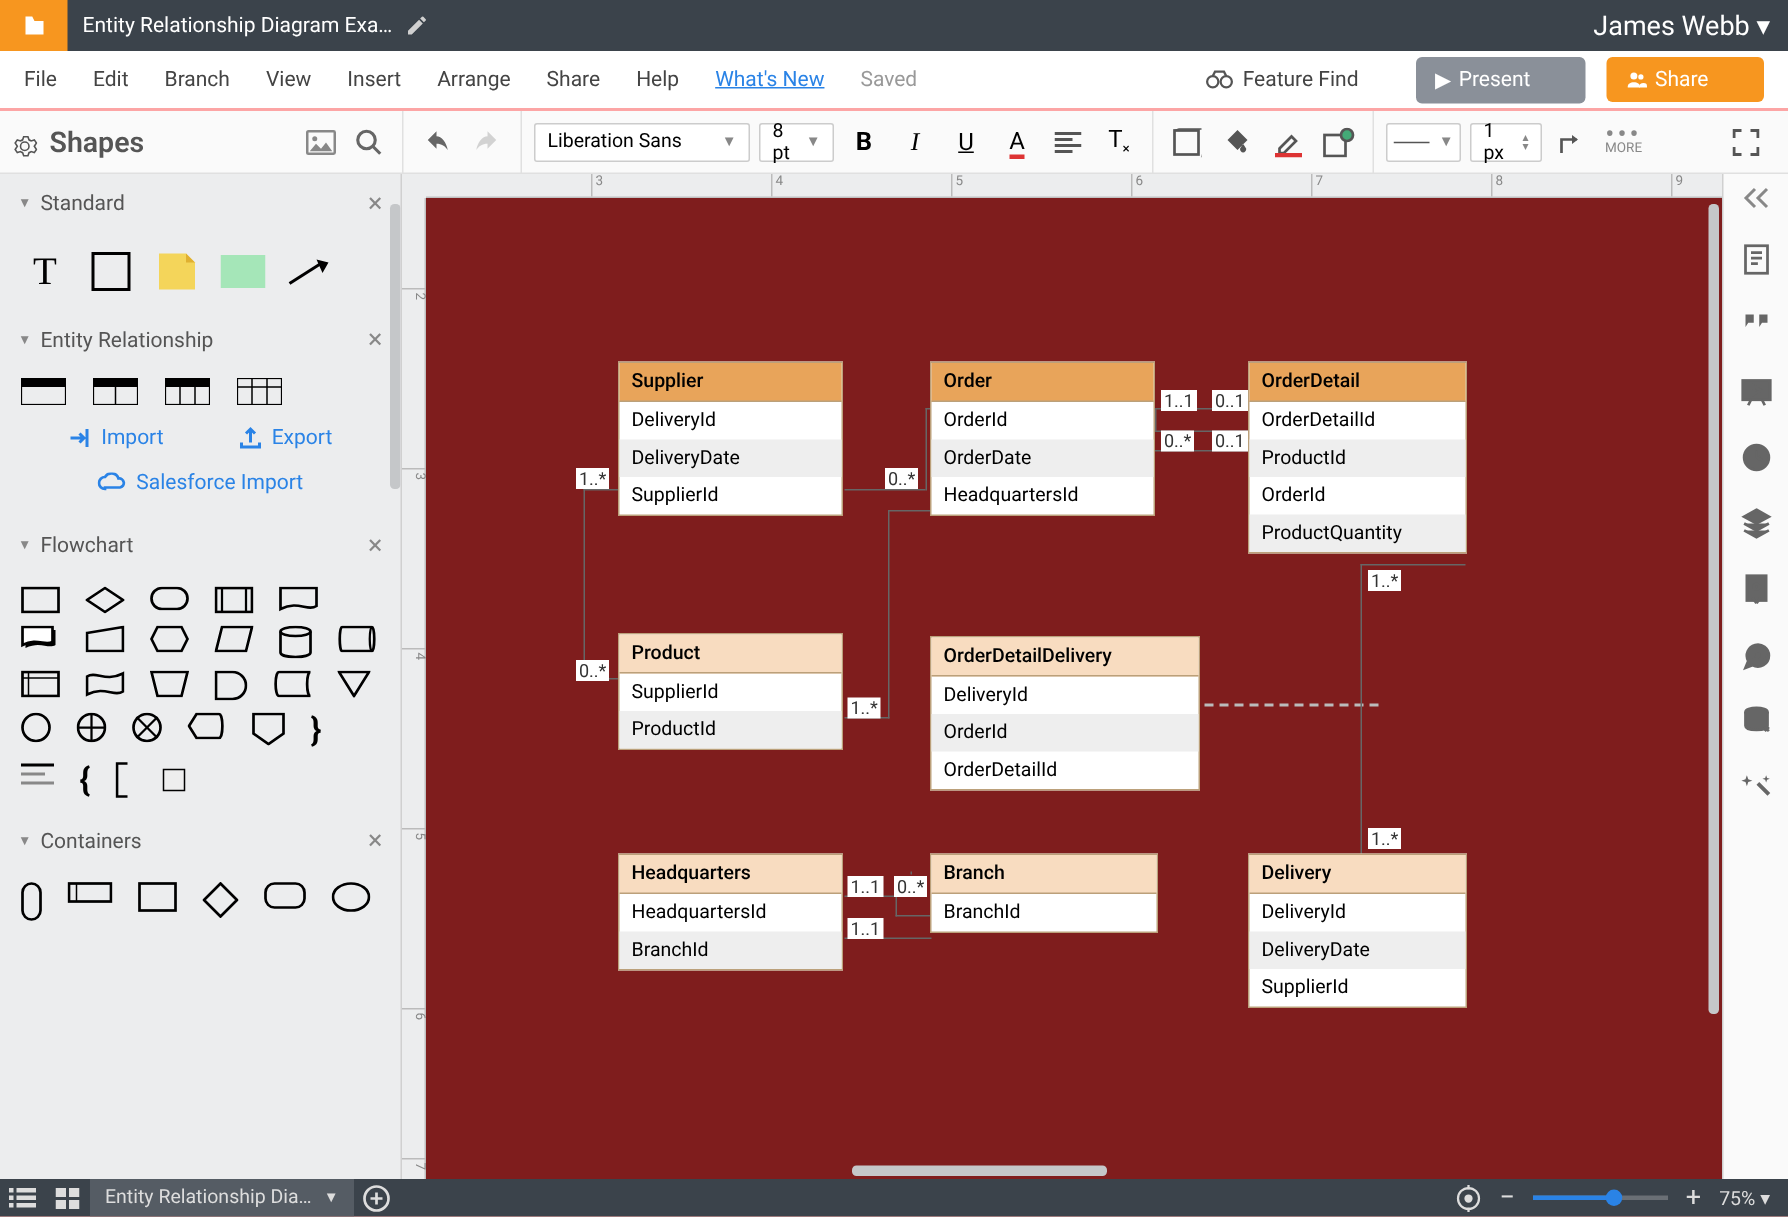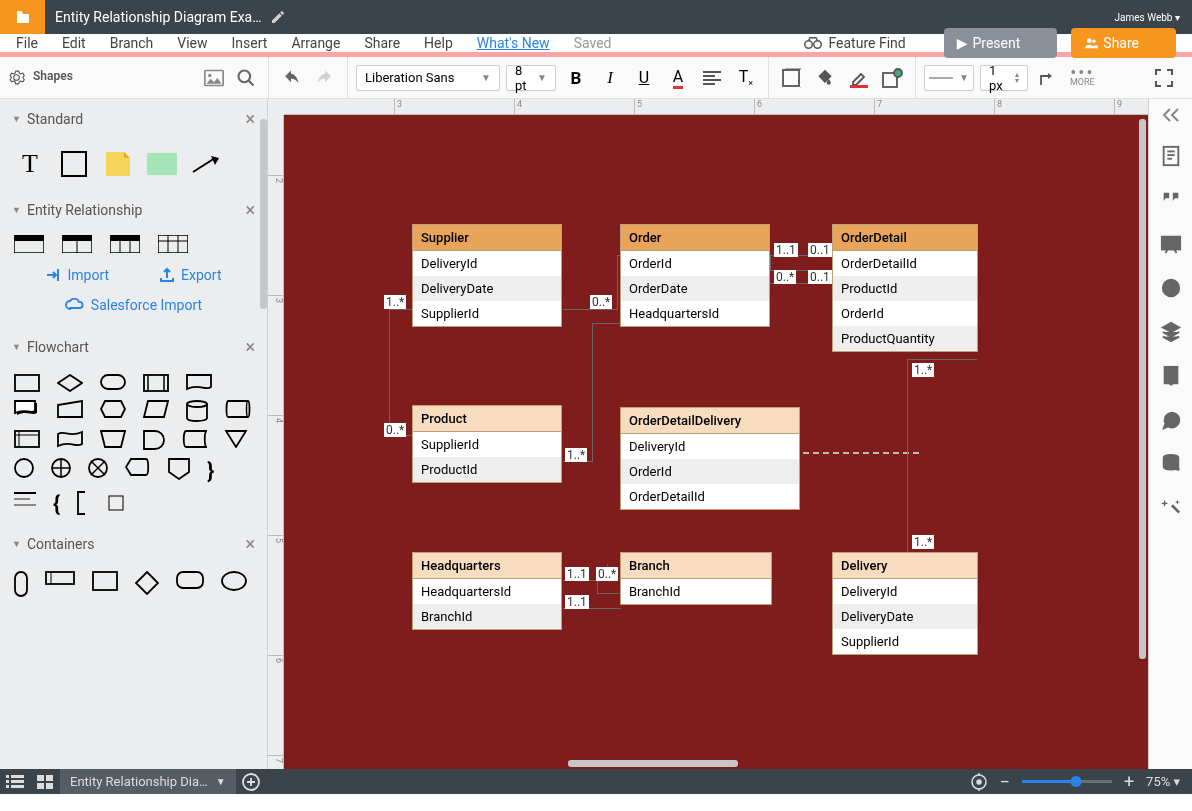--- a/index.html
+++ b/index.html
@@ -2,36 +2,36 @@
 <html><head>
 <meta charset="utf-8">
 <style>
 *{box-sizing:border-box;margin:0;padding:0;font-family:-apple-system,BlinkMacSystemFont,"Segoe UI",Roboto,sans-serif}
 body{background:#fff;width:1192px;height:811px;overflow:hidden;position:relative}
 .title-bar{background:#3b434b;height:34px;display:flex;align-items:center;color:#fff;font-size:14px}
 .doc-icon{background:#f7961f;width:45px;height:34px;display:flex;align-items:center;justify-content:center}
 .doc-svg{width:18px;height:18px;fill:#fff}
 .doc-title{padding:0 10px;flex:1;display:flex;align-items:center;gap:8px}
 .pencil-icon{width:16px;height:16px;fill:#d0d0d0;cursor:pointer}
-.user{padding:0 12px;font-size:10px}
-.menu-bar{height:23px;display:flex;align-items:center;padding:0 16px;border-bottom:5px solid #fca5a5;font-size:14px;color:#444}
+.user{padding:0 12px;font-size:18px}
+.menu-bar{height:40px;display:flex;align-items:center;padding:0 16px;border-bottom:2px solid #fca5a5;font-size:14px;color:#444}
 .menu-bar span{margin-right:24px;cursor:pointer}
 .menu-bar .whats-new{color:#2a83e6;text-decoration:underline}
 .menu-bar .saved{color:#999}
 .menu-right{margin-left:auto;display:flex;align-items:center;gap:14px}
 .feature-find{display:flex;align-items:center;gap:6px;cursor:pointer}
 .binoc{width:18px;height:14px;fill:#555}
 .btn{padding:7px 13px;border-radius:4px;font-size:14px;cursor:pointer;display:flex;align-items:center;gap:5px;border:none}
 .btn-present{background:#8a9099;color:#fff}
 .btn-share{background:#f7961f;color:#fff}
 .toolbar{height:42px;display:flex;align-items:center;border-bottom:1px solid #e0e0e0;background:#fafafa}
 .tb-section{display:flex;align-items:center;height:100%;padding:0 8px;gap:6px}
 .tb-sep{width:1px;height:42px;background:#e0e0e0}
 .tb-icon{width:28px;height:28px;display:flex;align-items:center;justify-content:center;cursor:pointer;border-radius:2px}
-.shapes-label{font-size:12px;font-weight:600;color:#555;display:flex;align-items:flex-start;gap:8px}
+.shapes-label{font-size:19px;font-weight:600;color:#555;display:flex;align-items:flex-end;gap:8px}
 .gear{width:17px;height:17px;fill:#555}
 .tb-select{border:1px solid #ccc;padding:3px 8px;font-size:13px;background:#fff;display:flex;align-items:center;gap:6px;border-radius:2px;height:26px}
 .tb-select.font{width:144px}
 .tb-size{width:50px}
 .more{font-size:9px;color:#888;text-align:center;line-height:10px;cursor:pointer;margin-left:2px}
 .more-dots{font-size:18px;letter-spacing:2px;line-height:8px}
 .main{display:flex;height:calc(811px - 34px - 40px - 42px - 25px);position:relative}
 .left-panel{width:268px;background:#ecedee;border-right:1px solid #d0d0d0;overflow-y:auto;position:relative}
 .cat-header{padding:9px 12px;font-size:14px;color:#555;display:flex;align-items:center;cursor:pointer}
 .cat-header .tri{font-size:9px;margin-right:6px;color:#888}

